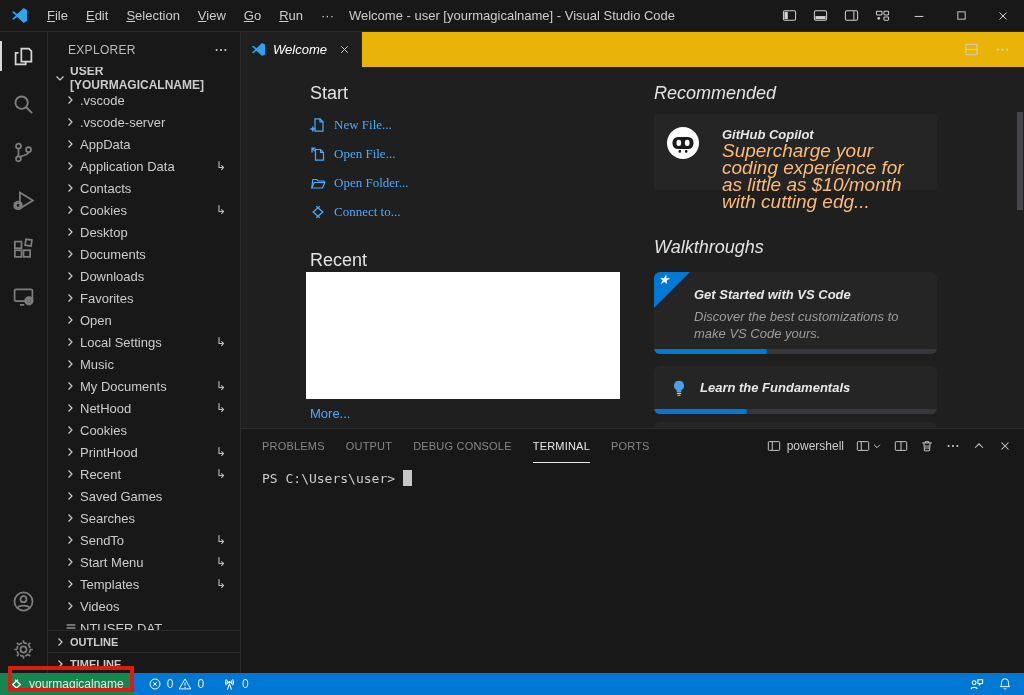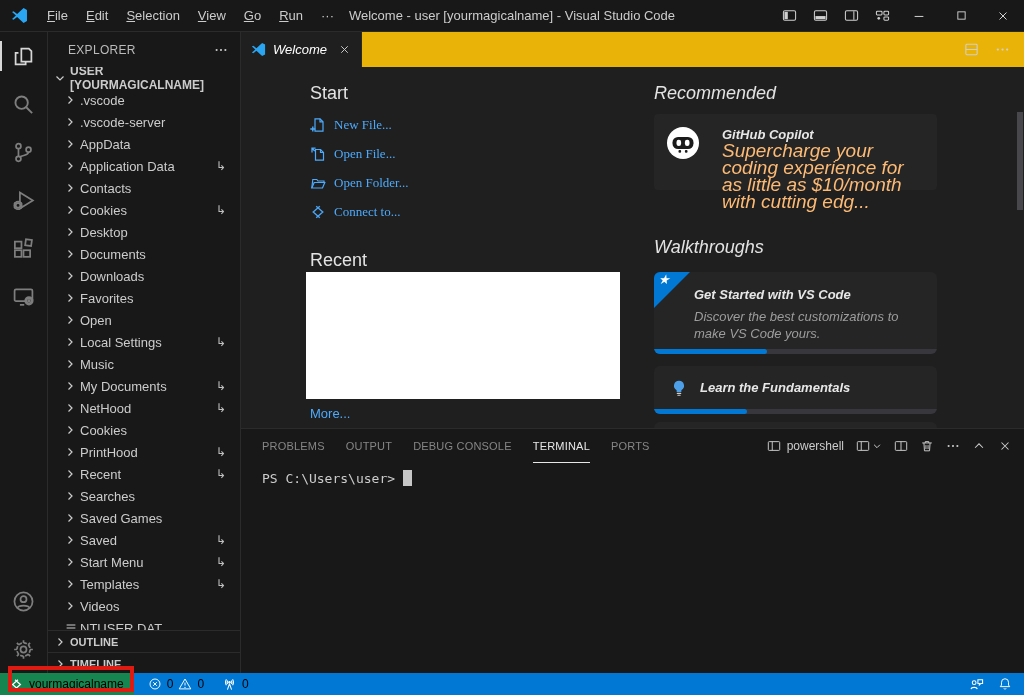--- a/index.html
+++ b/index.html
@@ -93,21 +93,21 @@
   .panel-head{ height:34px; flex:none; display:flex; align-items:center; padding:0 12px 0 21px; }
   .ptabs{ display:flex; align-items:center; height:100%; }
   .ptab{ height:100%; display:flex; align-items:center; margin-right:21px; font-size:11px; color:#868686; letter-spacing:.2px; }
   .ptab.active{ color:#e7e7e7; border-bottom:1px solid #e7e7e7; }
   .panel-tools{ margin-left:auto; display:flex; align-items:center; gap:12px; color:#cccccc; }
   .shell-chip{ display:flex; align-items:center; gap:6px; font-size:12px; color:#cccccc; }
   .term-body{ padding:7px 0 0 21px; font-family:"DejaVu Sans Mono", monospace; font-size:13px; color:#cccccc; }
   .cursor{ display:inline-block; width:9px; height:16px; background:#c6c6c6; vertical-align:-3px; margin-left:8px; }
 
   
-  .statusbar{ height:22px; background:var(--accent,#0078d4); display:flex; align-items:center; color:#000000; font-size:12px; }
+  .statusbar{ height:22px; background:var(--accent,#0078d4); display:flex; align-items:center; color:#e5e5e5; font-size:12px; }
   .sb-remote{ height:100%; background:var(--remote-green,#17854f); display:flex; align-items:center; gap:6px; padding:0 10px; }
   .sb-group{ display:flex; align-items:center; gap:5px; margin-left:14px; }
   .sb-group .num{ font-size:12px; }
   .sb-right{ margin-left:auto; display:flex; align-items:center; gap:14px; padding-right:12px; }
 
   
   .annotation-red{ position:absolute; left:8px; top:666px; width:126px; height:26px;
     border:4px solid var(--annotation-red,#de1b12); z-index:99; pointer-events:none; }
 </style>
 </head>
@@ -374,33 +374,33 @@
               <svg class="chev" width="16" height="16" viewBox="0 0 16 16" fill="none" stroke="currentColor" stroke-width="1.2">
                 <path d="M6.5 4.5L10 8l-3.5 3.5"></path>
               </svg>
               <span class="tl">Recent</span>
               <span class="symlink">↳</span>
             </div>
             <div class="tree-item">
               <svg class="chev" width="16" height="16" viewBox="0 0 16 16" fill="none" stroke="currentColor" stroke-width="1.2">
                 <path d="M6.5 4.5L10 8l-3.5 3.5"></path>
               </svg>
+              <span class="tl">Saved Games</span>
+            </div>
+            <div class="tree-item">
+              <svg class="chev" width="16" height="16" viewBox="0 0 16 16" fill="none" stroke="currentColor" stroke-width="1.2">
+                <path d="M6.5 4.5L10 8l-3.5 3.5"></path>
+              </svg>
               <span class="tl">Searches</span>
             </div>
             <div class="tree-item">
               <svg class="chev" width="16" height="16" viewBox="0 0 16 16" fill="none" stroke="currentColor" stroke-width="1.2">
                 <path d="M6.5 4.5L10 8l-3.5 3.5"></path>
               </svg>
-              <span class="tl">Saved Games</span>
-            </div>
-            <div class="tree-item">
-              <svg class="chev" width="16" height="16" viewBox="0 0 16 16" fill="none" stroke="currentColor" stroke-width="1.2">
-                <path d="M6.5 4.5L10 8l-3.5 3.5"></path>
-              </svg>
-              <span class="tl">Saved</span>
+              <span class="tl">SendTo</span>
               <span class="symlink">↳</span>
             </div>
             <div class="tree-item">
               <svg class="chev" width="16" height="16" viewBox="0 0 16 16" fill="none" stroke="currentColor" stroke-width="1.2">
                 <path d="M6.5 4.5L10 8l-3.5 3.5"></path>
               </svg>
               <span class="tl">Start Menu</span>
               <span class="symlink">↳</span>
             </div>
             <div class="tree-item">

